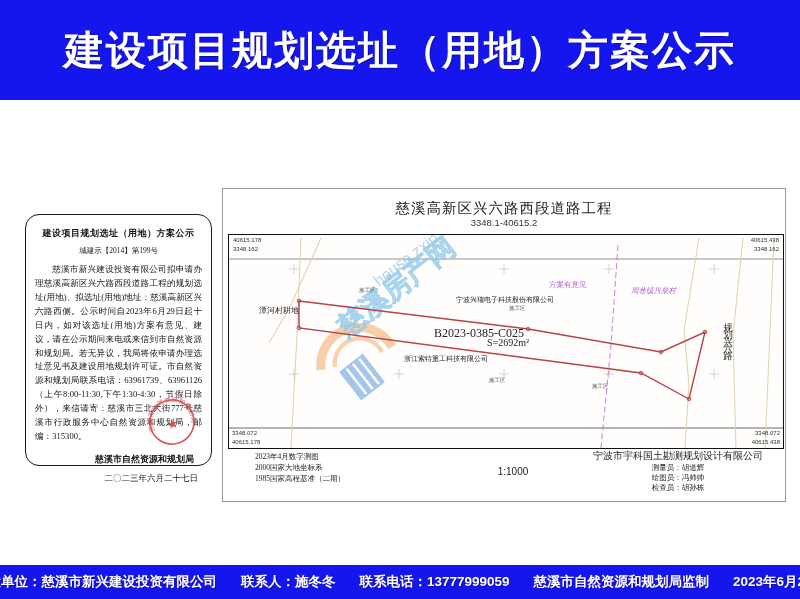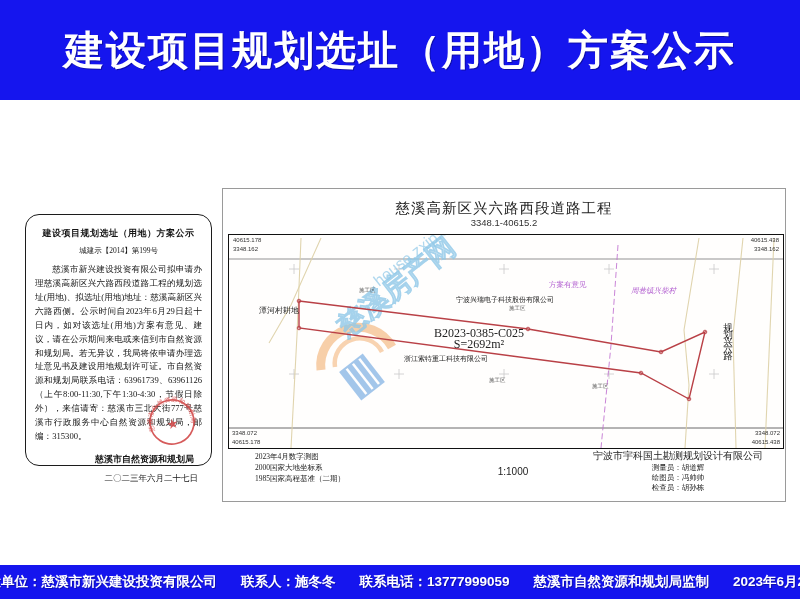--- a/index.html
+++ b/index.html
@@ -153,21 +153,21 @@
             <div>40615.178</div>
         </div>
         <div class="cc br">
           <div>3348.072</div>
             <div>40615.438</div>
         </div>
 
         <div class="mlabel" style="left:30px;top:70px;font-size:8px;font-family:Liberation Mono, monospace;">潭河村耕地</div>
         <div class="mlabel" style="left:175px;top:60px;width:150px;text-align:right;">宁波兴瑞电子科技股份有限公司</div>
         <div class="mlabel" style="left:200px;top:91px;width:100px;text-align:center;font-size:12px;">B2023-0385-C025</div>
-        <div class="mlabel" style="left:200px;top:102px;width:100px;text-align:center;font-size:12px;">S=2692m²</div>
+        <div class="mlabel" style="left:200px;top:102px;width:100px;text-align:right;font-size:10px;">S=2692m²</div>
         <div class="mlabel" style="left:152px;top:119px;width:130px;text-align:center;">浙江索特重工科技有限公司</div>
         <div class="mlabel purple" style="left:320px;top:45px;font-size:7.5px;">方案有意见</div>
         <div class="mlabel purple" style="left:402px;top:51px;font-size:7.5px;font-style:italic;">周巷镇兴柴村</div>
         <div class="cz" style="left:130px;top:52px;">施工区</div>
         <div class="cz" style="left:280px;top:70px;">施工区</div>
         <div class="cz" style="left:260px;top:142px;">施工区</div>
         <div class="cz" style="left:363px;top:148px;">施工区</div>
         <div class="road-v" style="left:492px;top:80px;">规划兴六路</div>
       </div>
 

